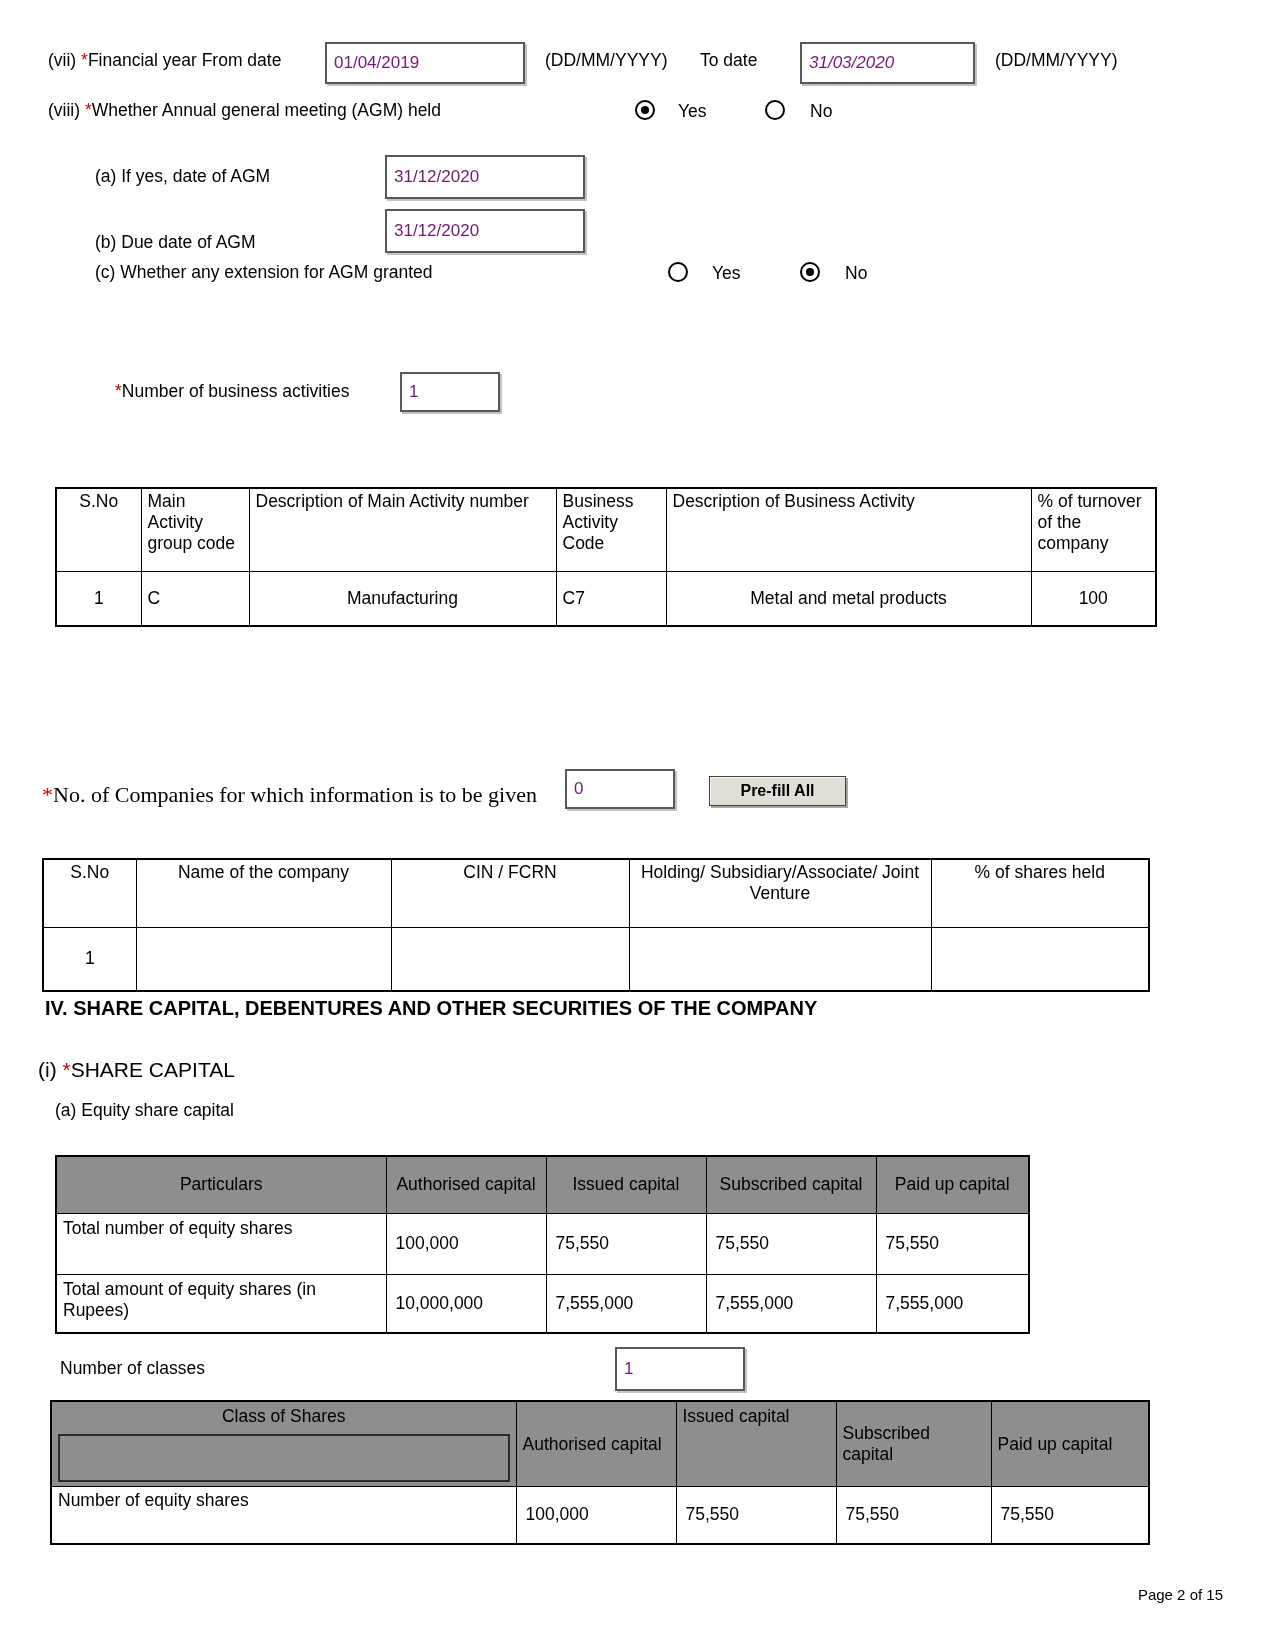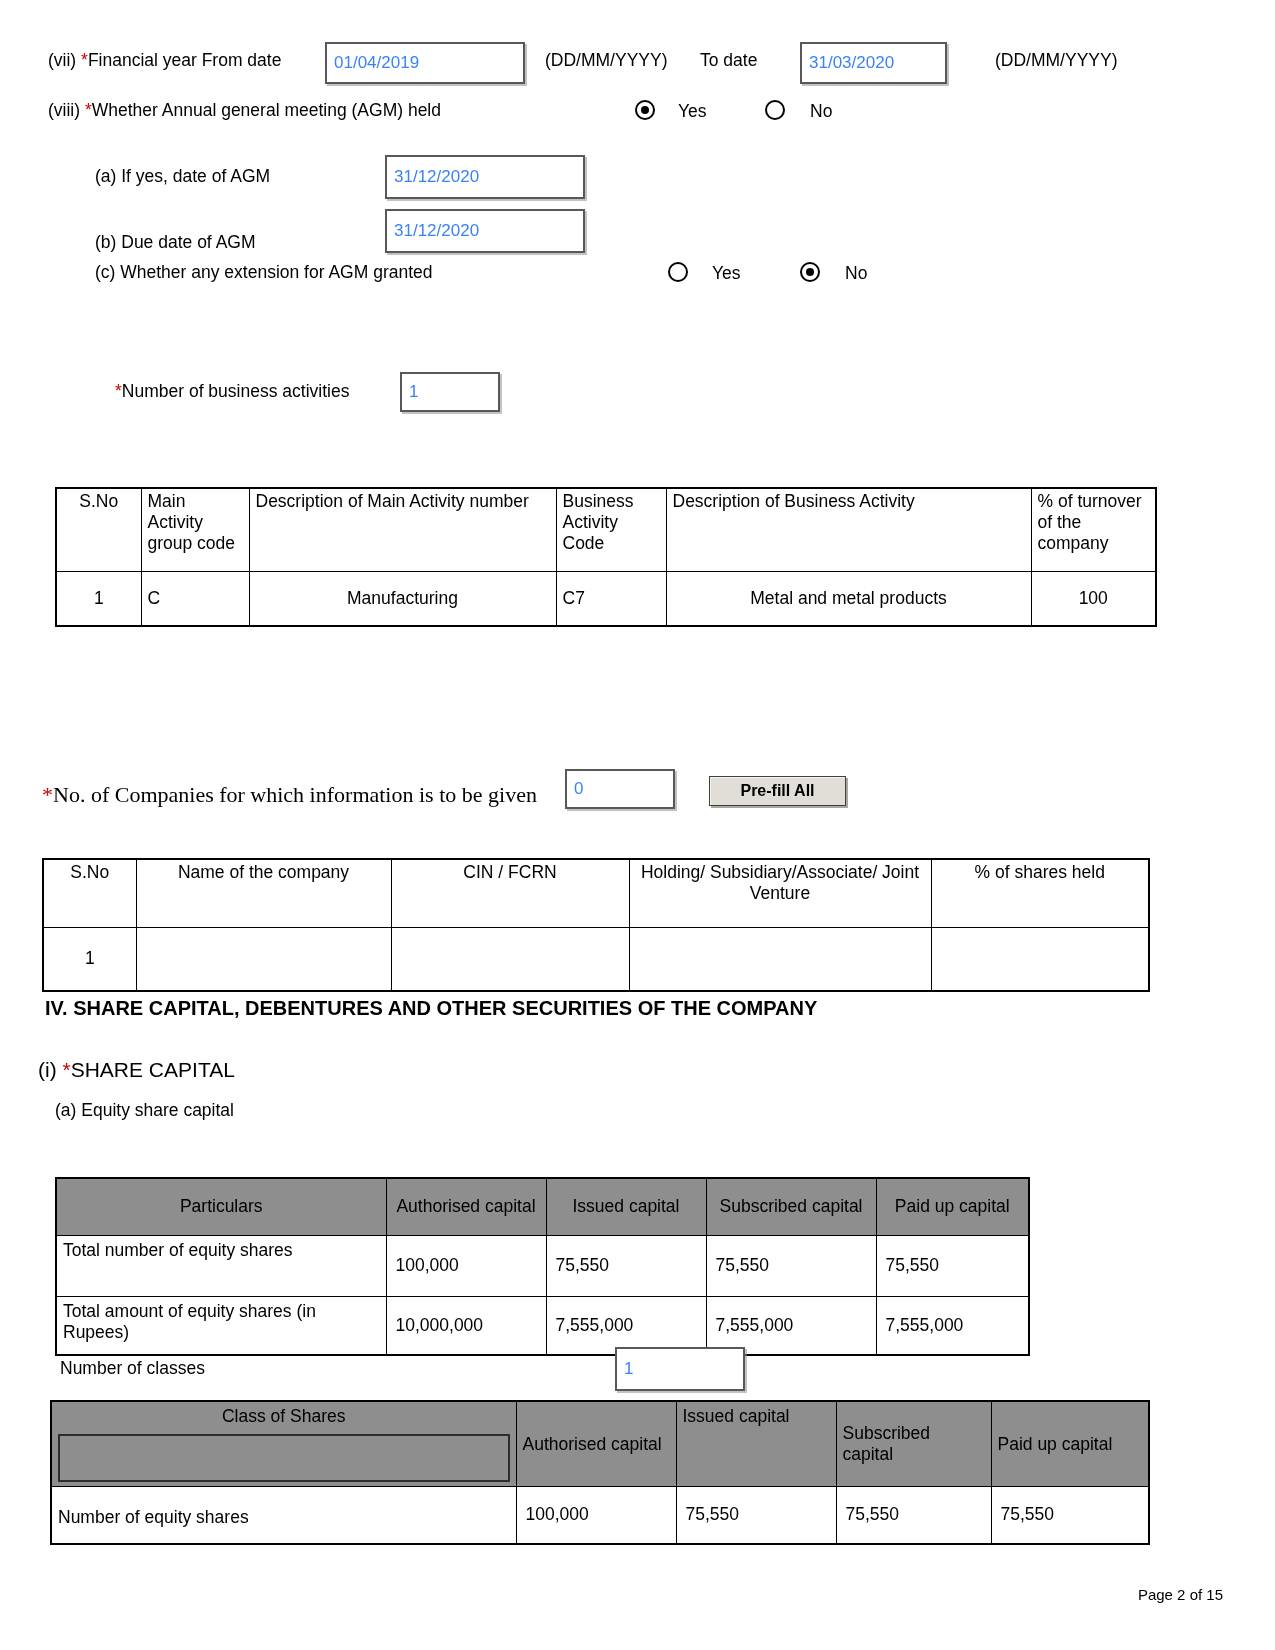--- a/index.html
+++ b/index.html
@@ -4,21 +4,21 @@
 <style>
   html,body{margin:0;padding:0;background:#fff;}
   .page{position:relative;width:1275px;height:1650px;background:#fff;overflow:hidden;
         font-family:"Liberation Sans","DejaVu Sans",sans-serif;color:#000;}
   .lbl{position:absolute;font-size:17.5px;white-space:nowrap;}
   .req{color:#cc0000;}
   .h1{position:absolute;font-size:20px;font-weight:700;white-space:nowrap;}
   .h1 .l2{padding-left:35px;}
   .h-share{position:absolute;font-size:21px;font-weight:400;white-space:nowrap;}
   .serif{font-family:Liberation Serif, serif;font-size:22px;}
-  input.box{position:absolute;box-sizing:border-box;height:42px;background:#fff;color:#3b82f6;
+  input.box{position:absolute;box-sizing:border-box;height:42px;background:#fff;color:#701a75;
         border:2px solid #58585a;box-shadow:2px 2px 0 rgba(145,145,145,.55);
         font:17px "Liberation Sans","DejaVu Sans",sans-serif;padding:4px 7px;}
   .radio{position:absolute;width:20px;height:20px;border:2px solid #000;border-radius:50%;
         background:#fff;box-sizing:border-box;}
   .radio.checked::after{content:"";position:absolute;left:4px;top:4px;width:8px;height:8px;
         border-radius:50%;background:#000;}
   button.prefill{position:absolute;font:700 16px "Liberation Sans","DejaVu Sans",sans-serif;
         background:#e0ded7;border:1px solid #403f3d;color:#000;padding:5px 14px;
         box-shadow:2px 2px 0 #a9a7a1,inset 1px 1px 0 #f6f5f2;cursor:pointer;}
   table.t{position:absolute;border-collapse:collapse;table-layout:fixed;background:#fff;
@@ -30,49 +30,49 @@
   .t1{width:1100px;}
   .t1 thead tr{height:83px;} .t1 tbody tr{height:55px;}
   .t1 th{vertical-align:top;text-align:left;} .t1 th.c{text-align:center;}
   .t1 td{vertical-align:middle;text-align:left;} .t1 td.c{text-align:center;}
   
   .t2{width:1106px;}
   .t2 thead tr{height:68px;} .t2 tbody tr{height:64px;}
   .t2 th{vertical-align:top;text-align:center;}
   .t2 td{vertical-align:middle;}
   
-  .t3{width:973px;margin-top:22px;}
+  .t3{width:973px;}
   .t3 thead tr{height:57px;} .t3 tbody tr.r1{height:61px;} .t3 tbody tr.r2{height:59px;}
   .t3 th{background:#8e8e8e;text-align:center;vertical-align:middle;}
   .t3 td.lab{vertical-align:top;text-align:left;padding-top:4px;}
   .t3 td.val{vertical-align:middle;text-align:left;padding-left:9px;}
   
   .t4{width:1098px;}
   .t4 thead tr{height:80px;} .t4 tbody tr{height:57px;}
   .t4 th{background:#8e8e8e;text-align:left;vertical-align:middle;}
   .t4 th.cos{text-align:center;vertical-align:top;padding:4px 4px 2px 4px;}
   .t4 th.top{vertical-align:top;padding-top:4px;}
   .cos-box{height:44px;border:2px solid #2c2c2c;margin:7px 2px 2px 2px;}
-  .t4 td.lab{vertical-align:top;text-align:left;padding-top:20px;}
+  .t4 td.lab{vertical-align:top;text-align:left;padding-top:3px;}
   .t4 td.val{vertical-align:middle;text-align:left;padding-left:9px;}
   .footer{position:absolute;font-size:15px;}
 </style>
 </head>
 <body>
 
 <div class="page">
 
   <div class="lbl" style="left:48px;top:50px;">
     <span>(vii)</span>
     <span class="req">*</span><span>Financial year From date</span>
   </div>
   <input type="text" readonly="" class="box" style="left: 325px; top: 42px; width: 200px;" value="01/04/2019">
   <div class="lbl" style="left:545px;top:50px;">(DD/MM/YYYY)</div>
   <div class="lbl" style="left:700px;top:50px;">To date</div>
-  <input type="text" readonly="" class="box" style="left: 800px; top: 42px; width: 147px;" value="31/03/2020">
+  <input type="text" readonly="" class="box" style="left: 800px; top: 42px; width: 175px; font-style: italic;" value="31/03/2020">
   <div class="lbl" style="left:995px;top:50px;">(DD/MM/YYYY)</div>
 
   <div class="lbl" style="left:48px;top:100px;">
     <span>(viii)</span>
     <span class="req">*</span><span>Whether Annual general meeting (AGM) held</span>
   </div>
   <span class="radio checked" style="left:635px;top:100px;"></span>
   <div class="lbl" style="left:678px;top:101px;">Yes</div>
   <span class="radio" style="left:765px;top:100px;"></span>
   <div class="lbl" style="left:810px;top:101px;">No</div>

